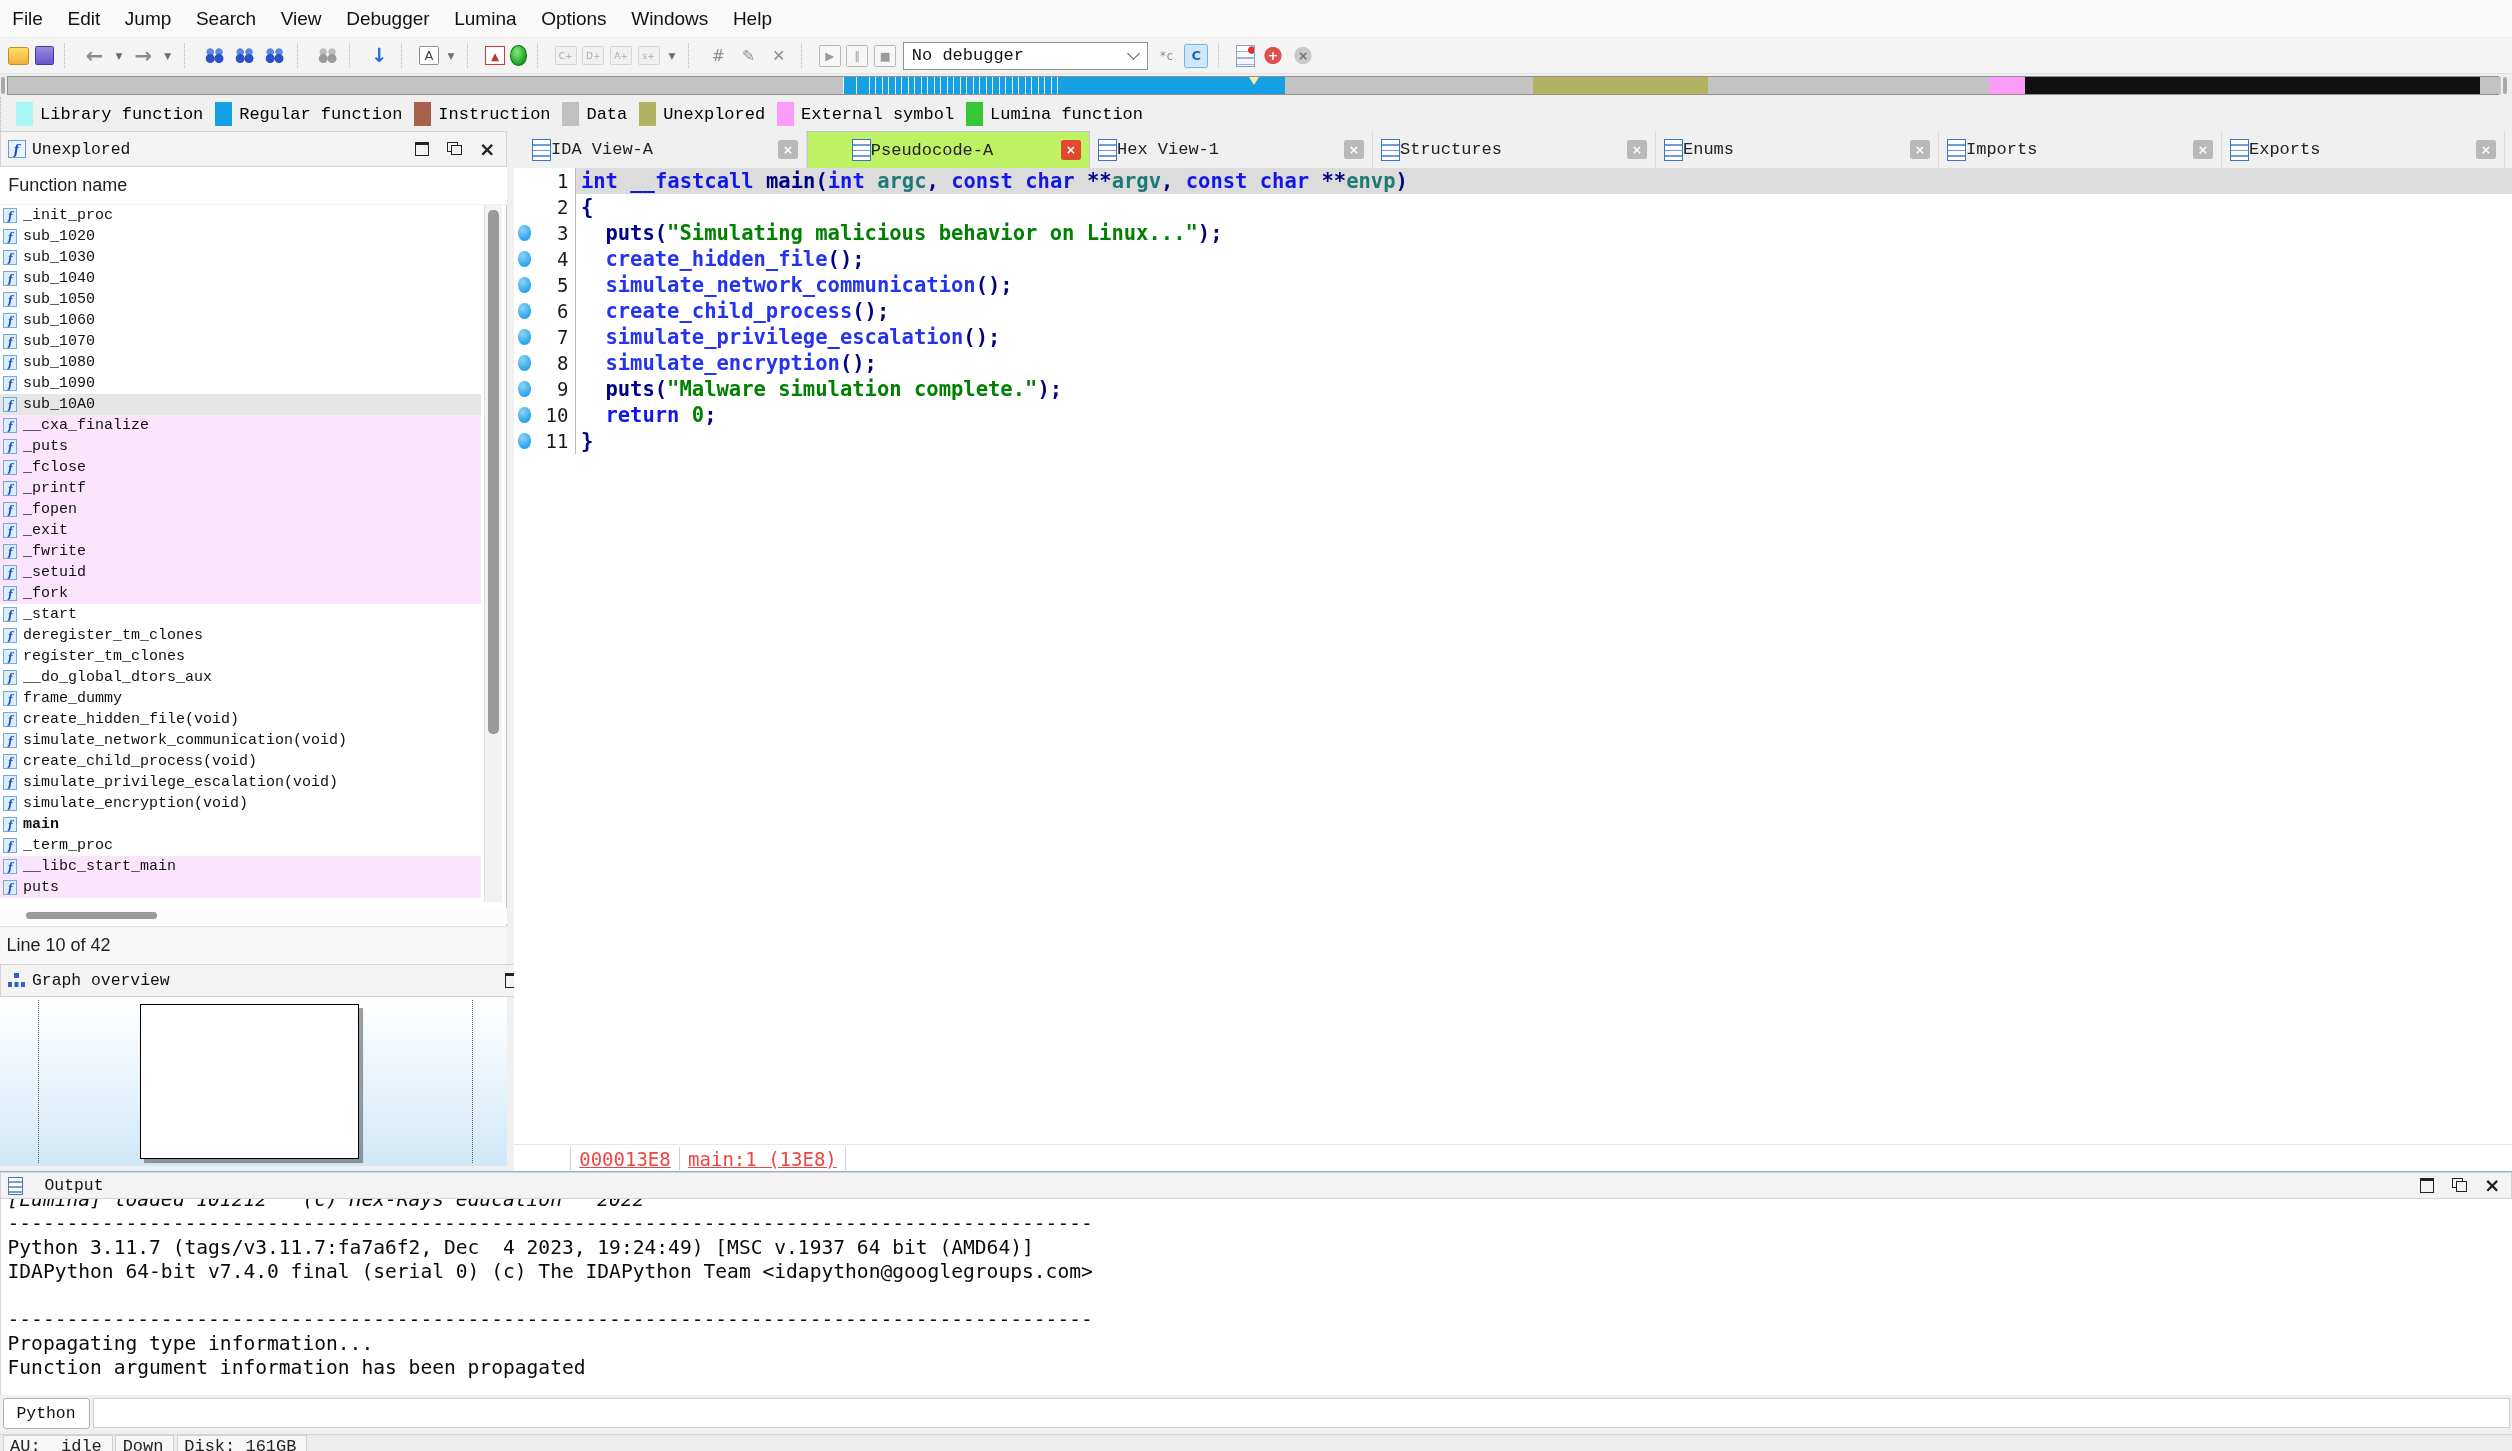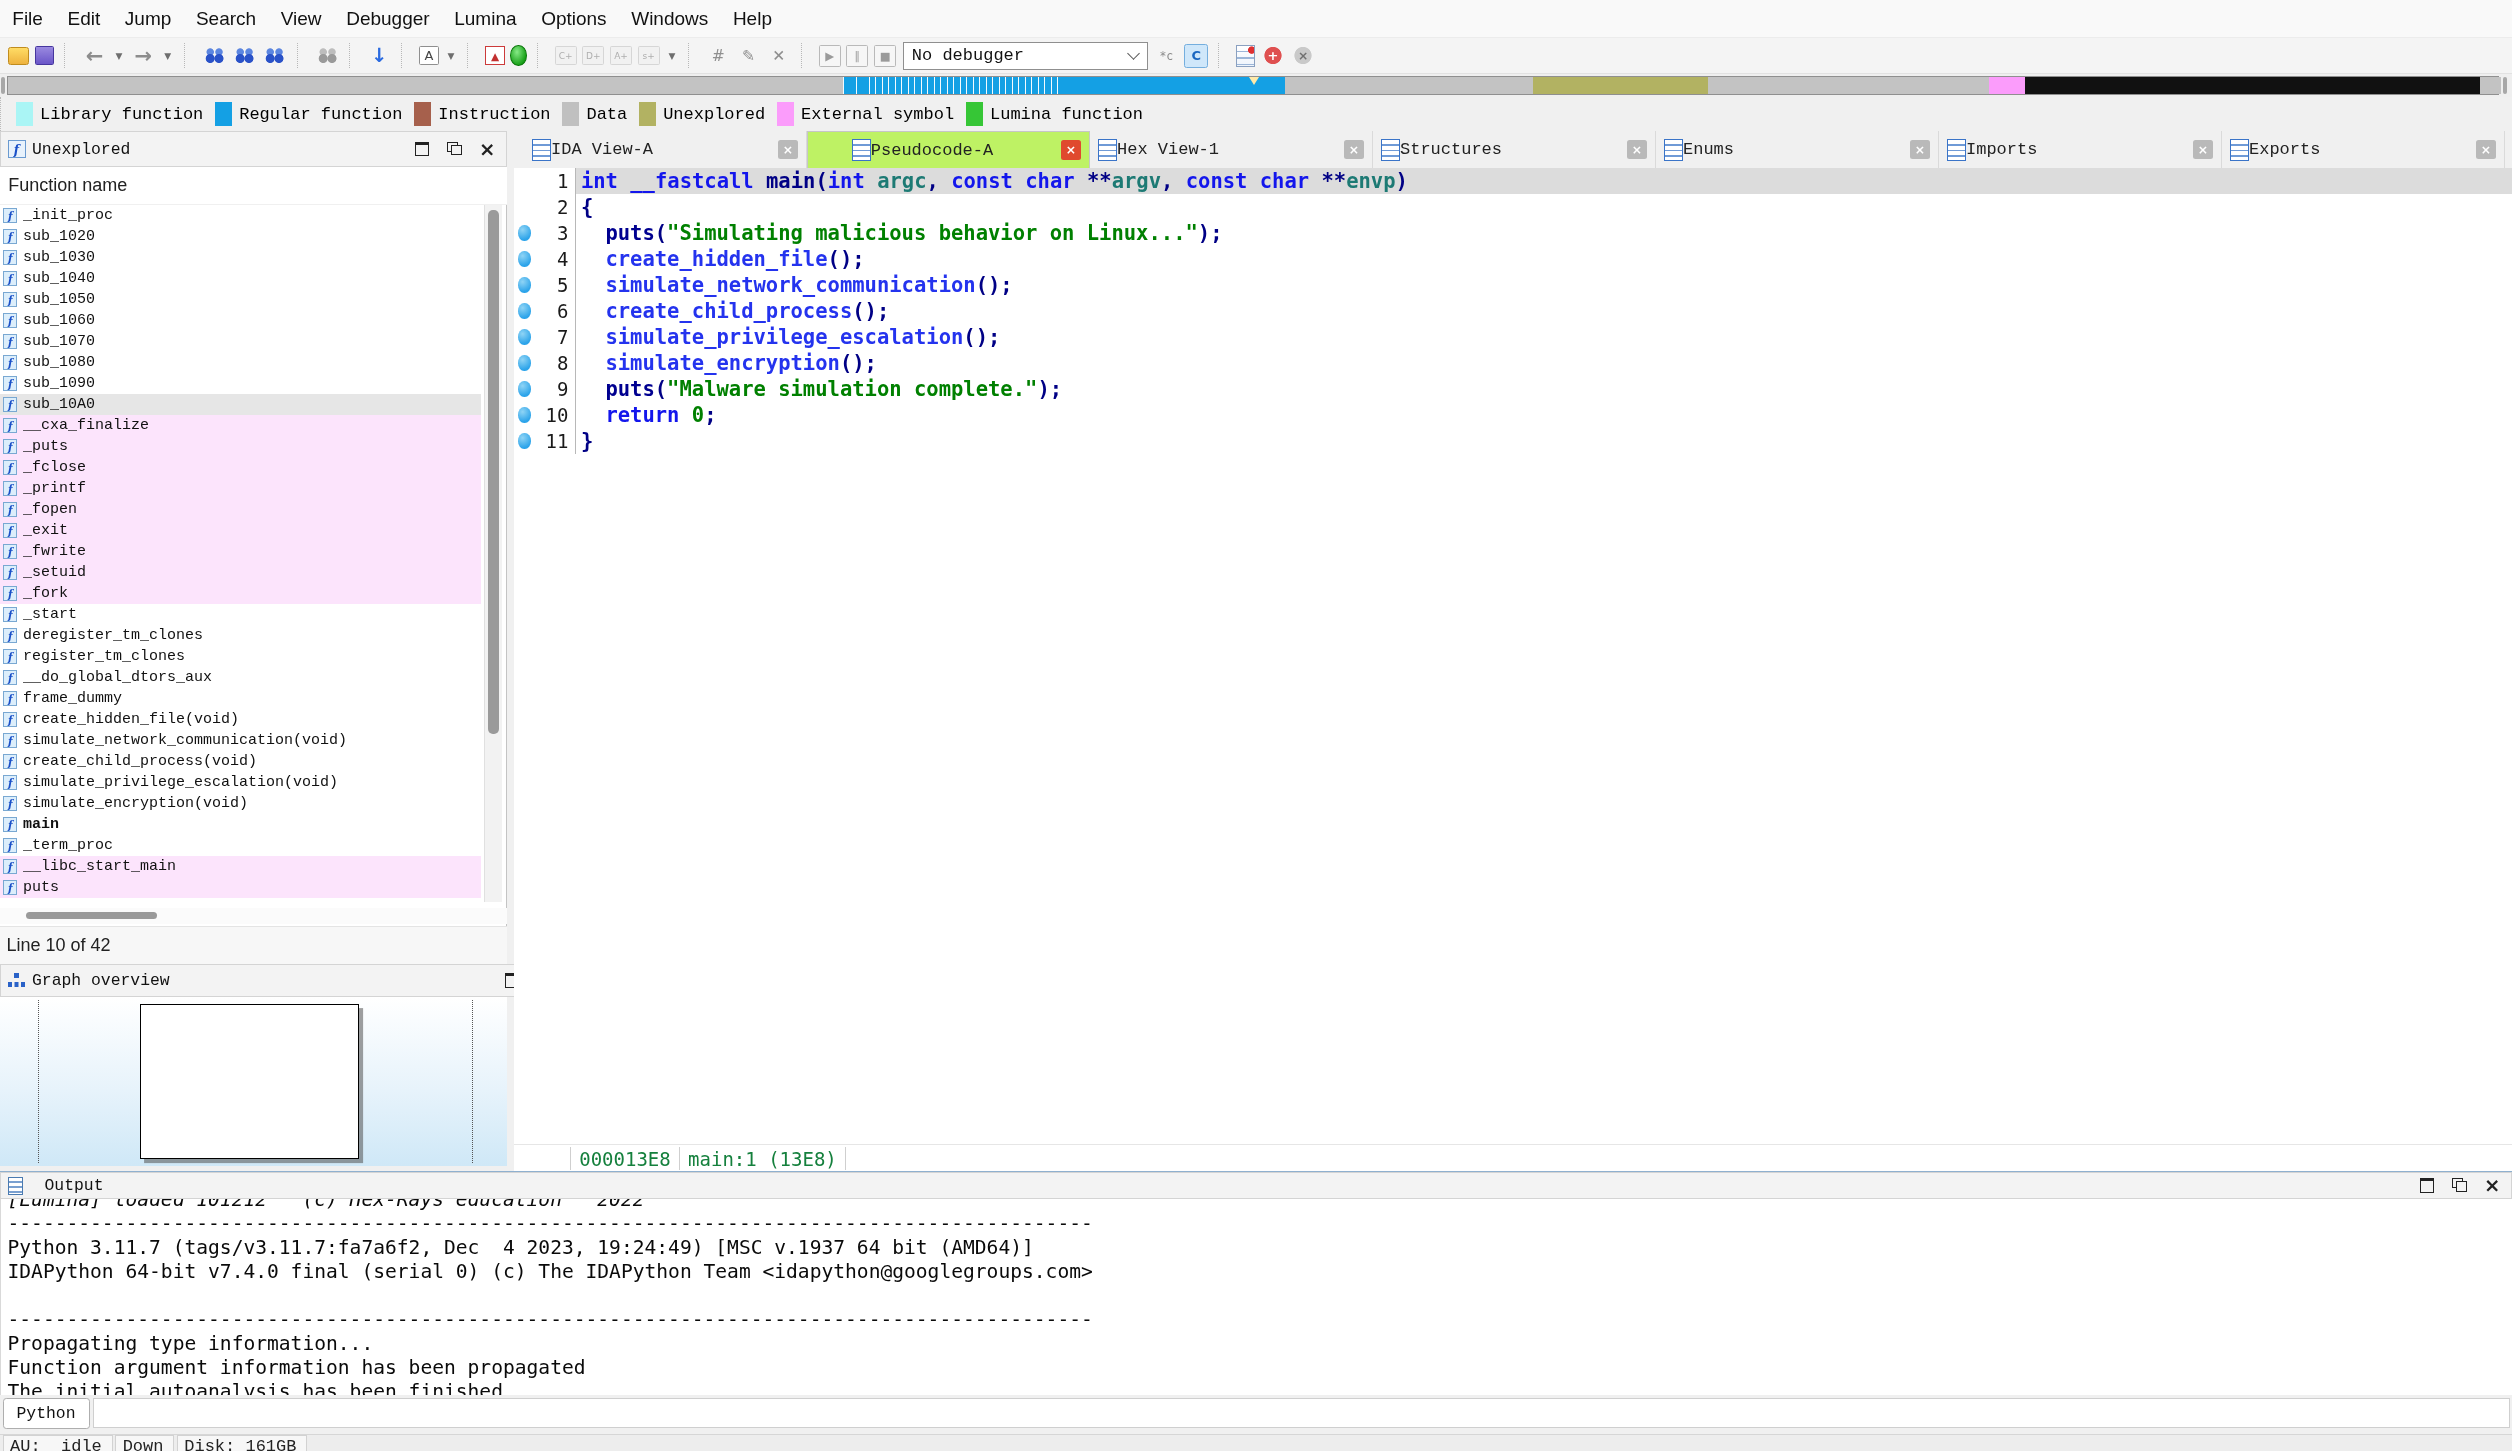--- a/index.html
+++ b/index.html
@@ -105,21 +105,21 @@
   .cdot.on::before { content:""; width:12.3px; height:15.5px; border-radius:50%; background:radial-gradient(circle at 35% 30%,#8fd4f5,#2da4ea 70%); }
   .clno { width:41px; flex:none; text-align:right; padding-right:6.5px; font:19px "DejaVu Sans Mono",monospace; color:#1a1a1a; border-right:0.8px solid #b8b8b8; height:100%; display:flex; align-items:center; justify-content:flex-end; }
   .ccode { flex:1; height:100%; display:flex; align-items:center; padding-left:4.9px; white-space:pre; }
   .ccode.hl1 { background:#dcdcdc; }
   .cind { display:inline-block; height:0.8px; }
   .tok { font:bold 20.5px "DejaVu Sans Mono",monospace; white-space:pre; }
   .tok.kw { color:#1316ec; } .tok.fn { color:#000085; } .tok.pu { color:#000085; }
   .tok.id { color:#1d7a74; } .tok.call { color:#2433ee; } .tok.lib { color:#000090; }
   .tok.str { color:#008000; } .tok.num { color:#008000; }
   .codestatus { position:absolute; left:0; top:1013px; width:1998px; height:28px; background:#fff; border-top:0.8px solid #e6e6e6; display:flex; align-items:center; }
-  .cs-cell { font:19px "DejaVu Sans Mono",monospace; color:#15803d; padding:0 8.2px; border-right:0.8px solid #cfcfcf; height:23px; display:flex; align-items:center; white-space:pre; }
+  .cs-cell { font:19px "DejaVu Sans Mono",monospace; color:#ef4444; padding:0 8.2px; border-right:0.8px solid #cfcfcf; height:23px; display:flex; align-items:center; white-space:pre;text-decoration:underline; }
   .cs-cell:first-child { margin-left:56px; border-left:0.8px solid #cfcfcf; }
 
   
   .outpanel { position:absolute; left:0; top:1171px; width:2512px; height:263px; border-top:1.6px solid #8fb0cf; background:#f0f0f0; }
   .outhead { height:27px;gap:15px; }
   .outbody { position:absolute; left:0; top:27px; width:2512px; height:196px; background:#fff; overflow:hidden; padding-left:6.5px; border-left:0.8px solid #d9d9d9; }
   .outline { font:19.6px "DejaVu Sans Mono",monospace; color:#0a0a0a; line-height:24px; min-height:24px; white-space:pre; }
   .outline.clip { margin-top:-10.6px;font-style:italic; }
   .cmdrow { position:absolute; left:0; top:223px; width:2512px; height:36px; background:#f0f0f0; display:flex; align-items:center; padding:0 2.5px; }
   .pybtn { height:31px; padding:0 13px; background:#fff; border:0.8px solid #aeaeae; border-radius:3.3px; font:16.4px "Liberation Mono",monospace; color:#111; display:flex; align-items:center; margin-right:3.3px; }
@@ -562,21 +562,20 @@
     </div>
     <div class="outbody">
         <div class="outline clip">[Lumina] loaded 101212   (c) Hex-Rays education   2022</div>
         <div class="outline">--------------------------------------------------------------------------------------------</div>
         <div class="outline">Python 3.11.7 (tags/v3.11.7:fa7a6f2, Dec  4 2023, 19:24:49) [MSC v.1937 64 bit (AMD64)]</div>
         <div class="outline">IDAPython 64-bit v7.4.0 final (serial 0) (c) The IDAPython Team &lt;idapython@googlegroups.com&gt;</div>
         <div class="outline"></div>
         <div class="outline">--------------------------------------------------------------------------------------------</div>
         <div class="outline">Propagating type information...</div>
         <div class="outline">Function argument information has been propagated</div>
-        <div class="outline">The initial autoanalysis has been finished.</div>
       </div>
     <div class="cmdrow">
       <span class="pybtn">Python</span>
       <span class="pyinput"></span>
     </div>
   </div>
 
   <div class="statusbar">
       <span class="sb-seg">AU:  idle</span>
       <span class="sb-seg">Down</span>

